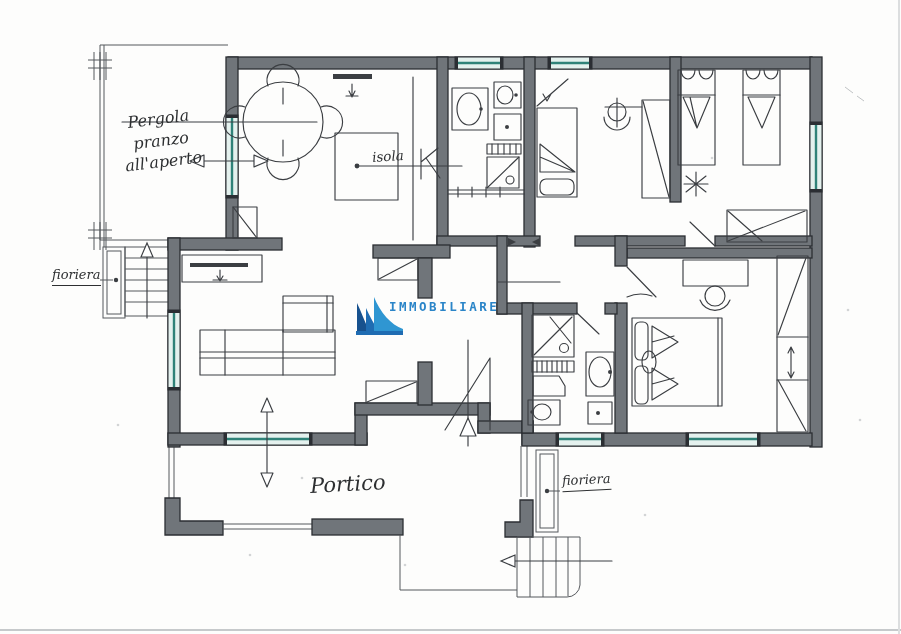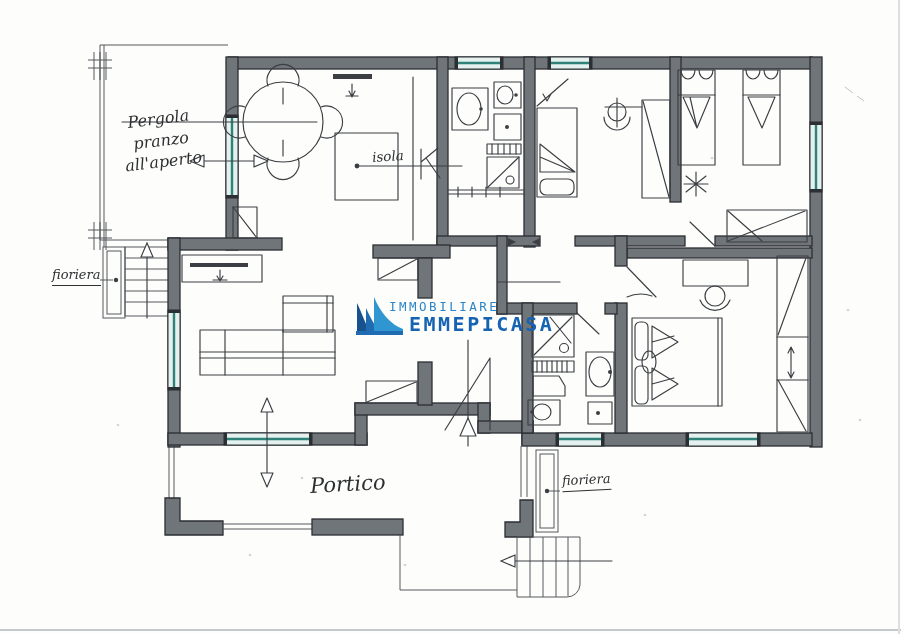--- a/index.html
+++ b/index.html
@@ -19,21 +19,21 @@
   .glass{fill:var(--window-glass);stroke:var(--wall-outline);stroke-width:1;}
   .pane{stroke:var(--window-frame);stroke-width:2.4;fill:none;}
   .cap{fill:var(--wall-outline);stroke:none;}
   .openhead{fill:#fff;stroke:var(--ink);stroke-width:1.15;}
   .faint{stroke:#c0c3c5;fill:none;stroke-width:1;}
   .speck{fill:#d2d4d5;stroke:none;}
   .hand{position:absolute;color:#2d2f31;font-family:"DejaVu Serif",serif;font-style:italic;
         white-space:pre-line;line-height:1.35;}
   .hand.ul{border-bottom:1px solid #2d2f31;padding-bottom:1px;white-space:nowrap;}
   .logo-small{position:absolute;left:389px;top:299px;font-family:"DejaVu Sans Mono",monospace;
-        font-weight:normal;font-size:12.5px;letter-spacing:2.5px;color:var(--logo-text-small);}
+        font-weight:bold;font-size:12.5px;letter-spacing:2.5px;color:var(--logo-text-small);}
   .logo-large{position:absolute;left:409px;top:312px;font-family:"DejaVu Sans Mono",monospace;
         font-weight:bold;font-size:20px;letter-spacing:2.5px;color:var(--logo-text-large);}
 </style>
 </head>
 <body>
 
 <div id="plan">
 <svg width="901" height="634" viewBox="0 0 901 634">
 
   <g class="thin">
@@ -317,14 +317,13 @@
 
   <div class="hand" style="left:105px;top:108px;width:112px;text-align:center;font-size:16px;transform:rotate(-7deg);">Pergola
 pranzo
 all'aperto</div>
   <div class="hand ul" style="left:52px;top:266px;font-size:13px;">fioriera</div>
   <div class="hand" style="left:372px;top:147px;font-size:13.5px;transform:rotate(-4deg);">isola</div>
   <div class="hand" style="left:310px;top:470px;font-size:21px;transform:rotate(-3deg);">Portico</div>
   <div class="hand ul" style="left:562px;top:471px;font-size:13px;transform:rotate(-3deg);">fioriera</div>
 
   <div class="logo-small">IMMOBILIARE</div>
-  <div class="logo-large">EMMEPICASA</div>
 </div>
 
 </body></html>

